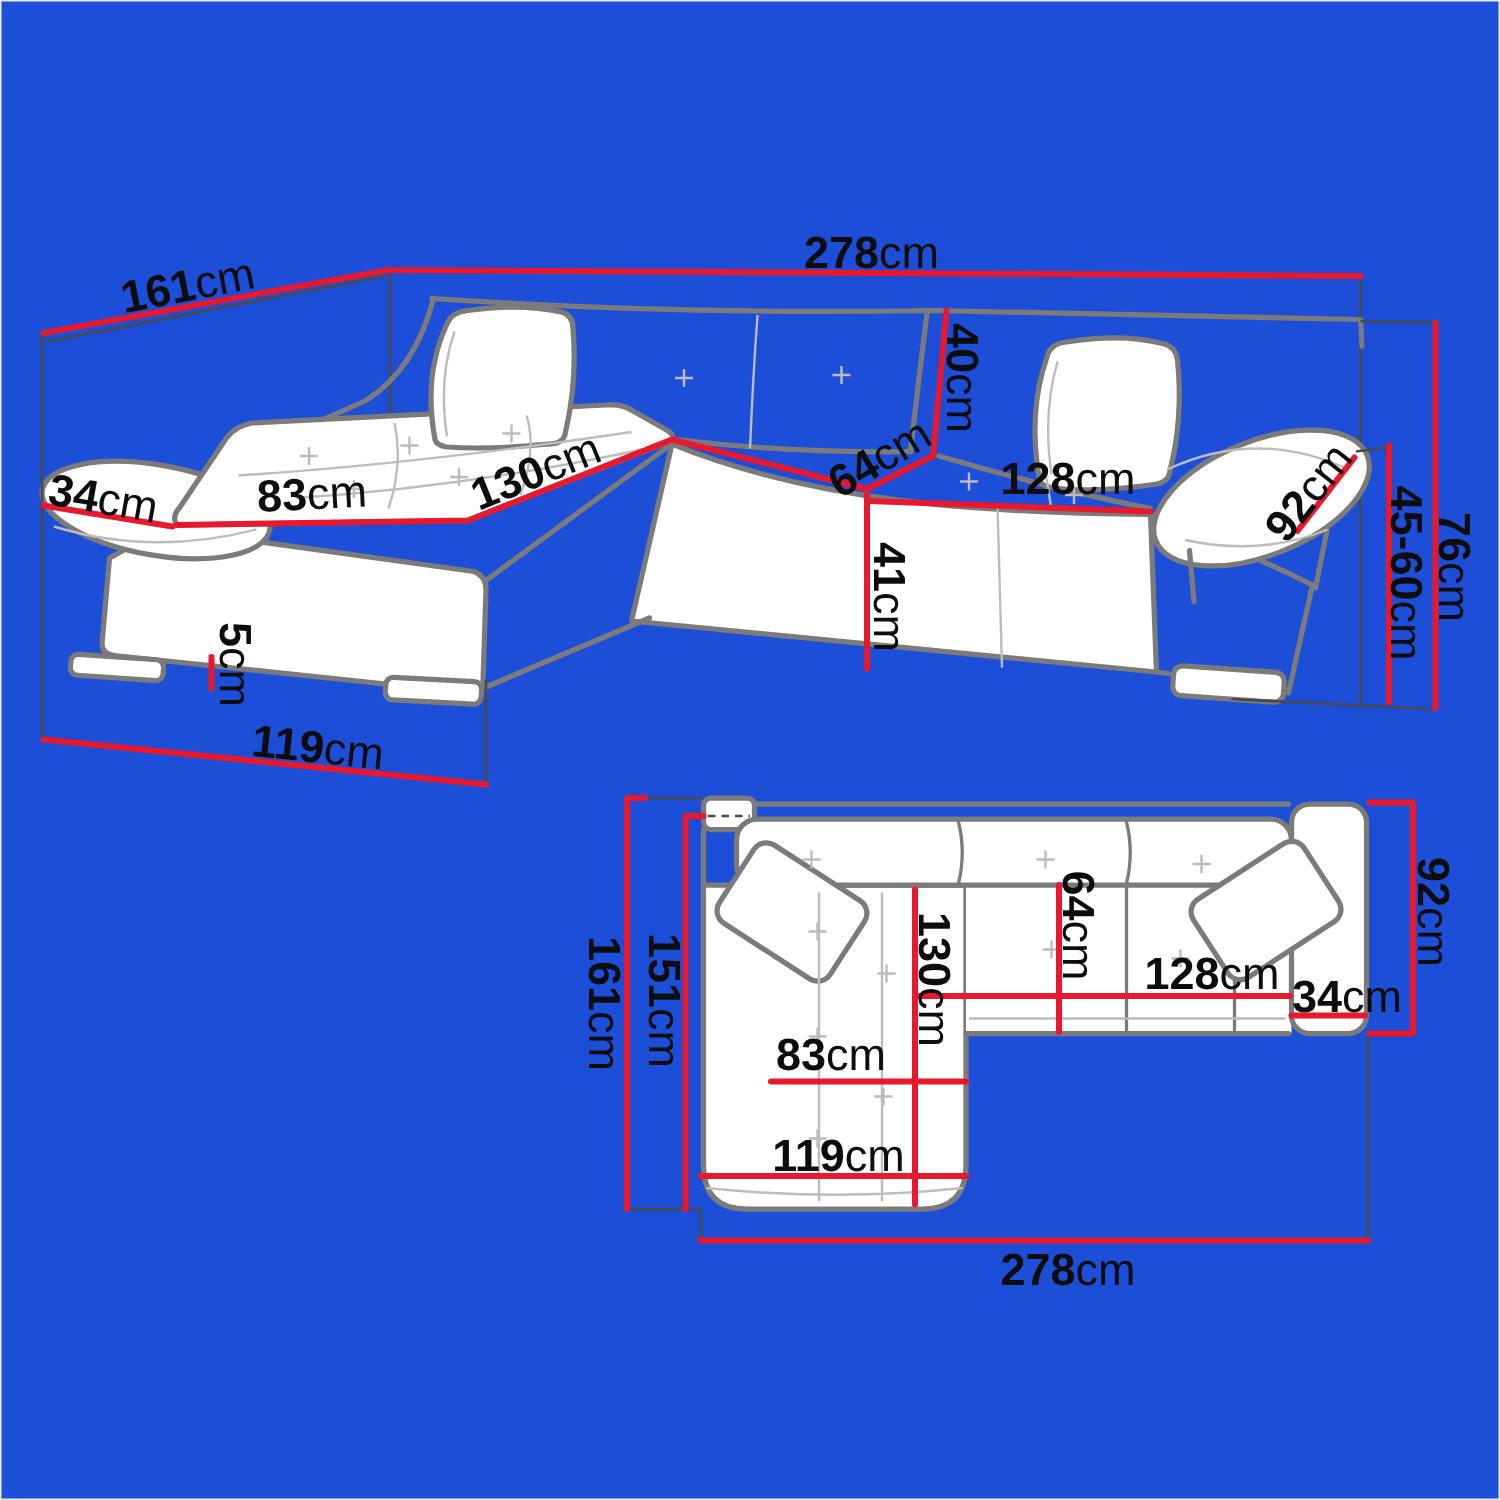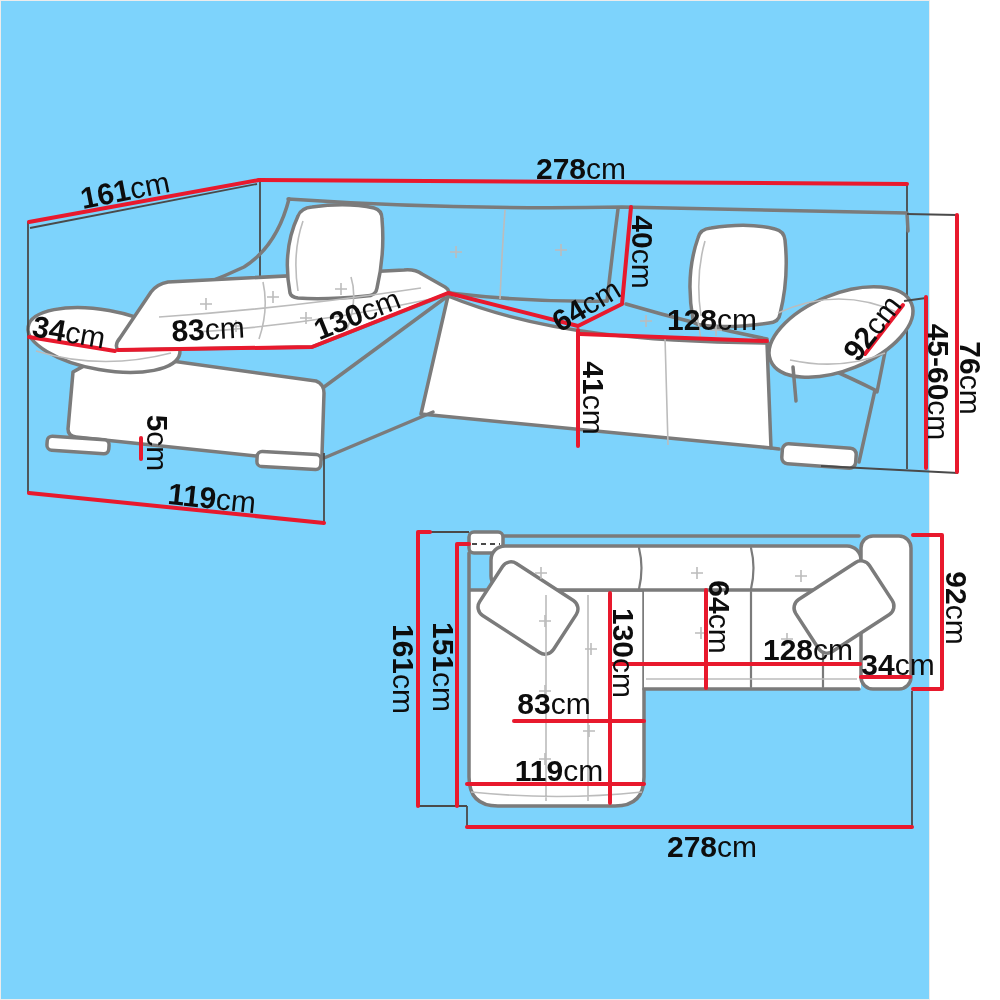--- a/index.html
+++ b/index.html
@@ -1,16 +1,16 @@
 <!DOCTYPE html>
 <html><head>
 <meta charset="utf-8">
 <style>
   html,body{margin:0;padding:0;background:#fff;}
-  .stage{width:930px;height:1000px;position:relative;background:#7dd3fc;
+  .stage{width:1000px;height:1000px;position:relative;background:#1d4ed8;
          border:1px solid #ececec;box-sizing:border-box;
          font-family:"Liberation Sans", sans-serif;}
   svg{display:block}
   text.dim{fill:#0d0d0d;font-size:30px;text-anchor:middle;
            font-family:"Liberation Sans", sans-serif;}
   text.dim .n{font-weight:700;}
   text.dim .u{font-weight:400;}
 </style>
 </head>
 <body>

